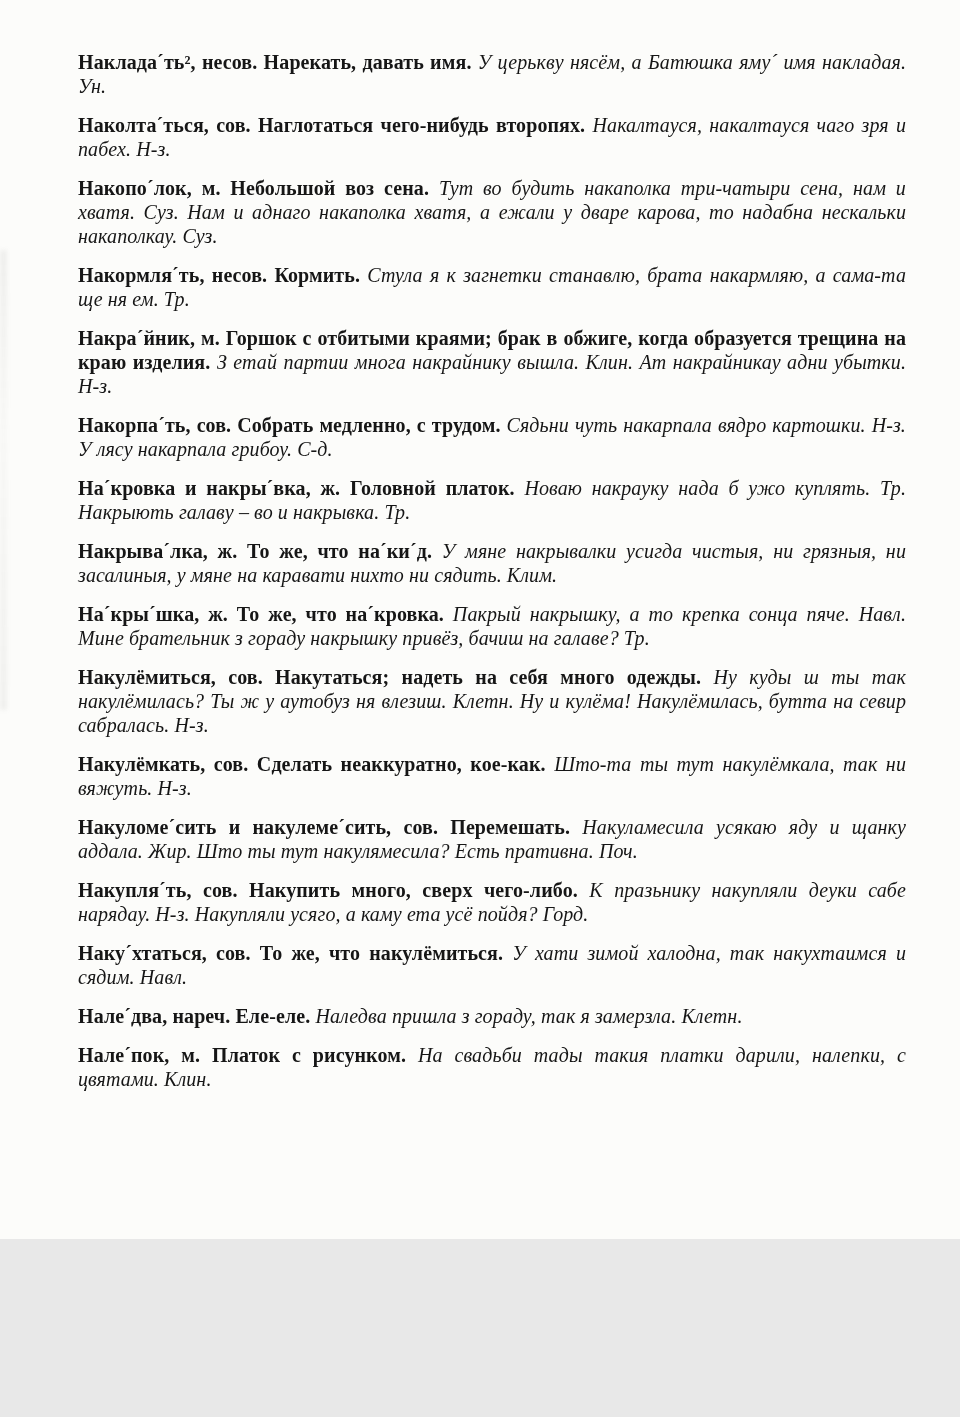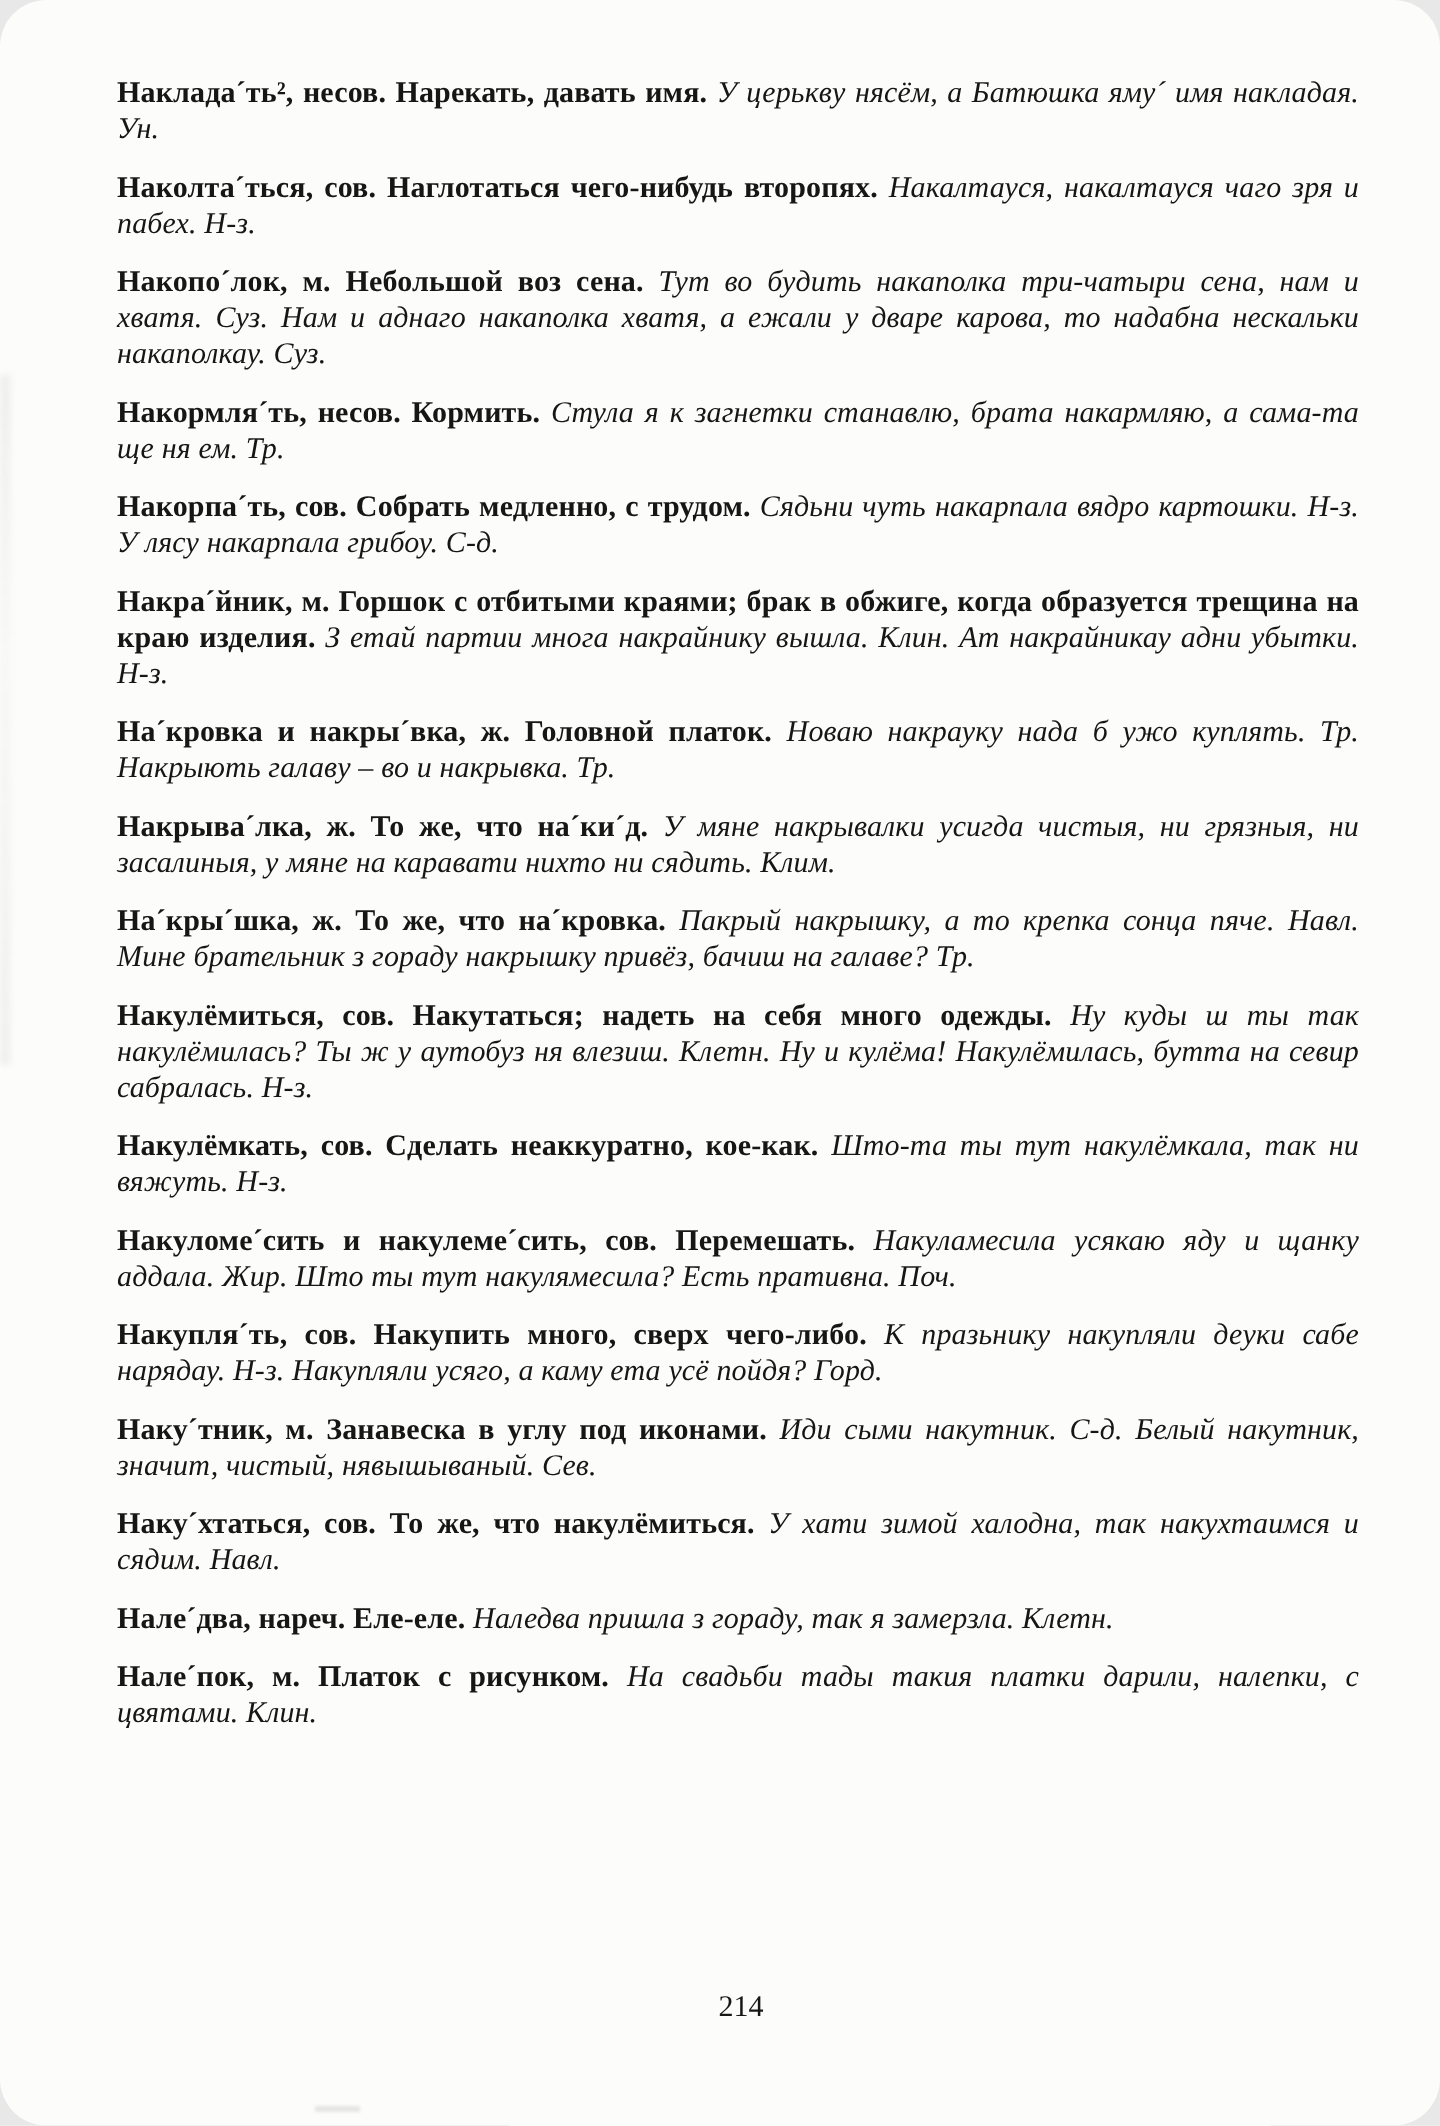--- a/index.html
+++ b/index.html
@@ -3,27 +3,26 @@
 <meta charset="utf-8">
 <style>
   html, body {
     margin: 0;
     padding: 0;
     background: #e8e8e8;
   }
   .page {
     position: relative;
     width: 960px;
-    height: 1417px;
+    height: 1239px;
     margin: 0 auto;
     background: #fcfcfa;
     overflow: hidden;
     color: #161616;
     font-family: "Liberation Serif", "DejaVu Serif", serif;
-    border-radius: 31px;
   }
   .content {
     position: absolute;
     left: 78px;
     top: 50px;
     width: 828px;
   }
   p.entry {
     margin: 0 0 15px 0;
     font-size: 20px;
@@ -77,40 +76,39 @@
   <div class="content" id="entries-host">
   <p class="entry"><span class="head">Наклада´ть², несов. Нарекать, давать имя.</span> <span class="quote">У церькву нясём, а Батюшка яму´ имя накладая. Ун.</span></p>
 
   <p class="entry"><span class="head">Наколта´ться, сов. Наглотаться чего-нибудь второпях.</span> <span class="quote">Накалтауся, накалтауся чаго зря и пабех. Н-з.</span></p>
 
   <p class="entry"><span class="head">Накопо´лок, м. Небольшой воз сена.</span> <span class="quote">Тут во будить накаполка три-чатыри сена, нам и хватя. Суз. Нам и аднаго накаполка хватя, а ежали у дваре карова, то надабна нескальки накаполкау. Суз.</span></p>
 
 
   <p class="entry"><span class="head">Накормля´ть, несов. Кормить.</span> <span class="quote">Стула я к загнетки станавлю, брата накармляю, а сама-та ще ня ем. Тр.</span></p>
 
+  <p class="entry"><span class="head">Накра´йник, м. Горшок с отбитыми краями; брак в обжиге, когда образуется трещина на краю изделия.</span> <span class="quote">З етай партии многа накрайнику вышла. Клин. Ат накрайникау адни убытки. Н-з.</span></p>
+
   <p class="entry"><span class="head">Накорпа´ть, сов. Собрать медленно, с трудом.</span> <span class="quote">Сядьни чуть накарпала вядро картошки. Н-з. У лясу накарпала грибоу. С-д.</span></p>
-
-  <p class="entry"><span class="head">Накра´йник, м. Горшок с отбитыми краями; брак в обжиге, когда образуется трещина на краю изделия.</span> <span class="quote">З етай партии многа накрайнику вышла. Клин. Ат накрайникау адни убытки. Н-з.</span></p>
 
   <p class="entry"><span class="head">На´кровка и накры´вка, ж. Головной платок.</span> <span class="quote">Новаю накрауку нада б ужо куплять. Тр. Накрыють галаву – во и накрывка. Тр.</span></p>
 
   <p class="entry"><span class="head">Накрыва´лка, ж. То же, что на´ки´д.</span> <span class="quote">У мяне накрывалки усигда чистыя, ни грязныя, ни засалиныя, у мяне на каравати нихто ни сядить. Клим.</span></p>
 
 
   <p class="entry"><span class="head">На´кры´шка, ж. То же, что на´кровка.</span> <span class="quote">Пакрый накрышку, а то крепка сонца пяче. Навл. Мине брательник з гораду накрышку привёз, бачиш на галаве? Тр.</span></p>
 
   <p class="entry"><span class="head">Накулёмиться, сов. Накутаться; надеть на себя много одежды.</span> <span class="quote">Ну куды ш ты так накулёмилась? Ты ж у аутобуз ня влезиш. Клетн. Ну и кулёма! Накулёмилась, бутта на севир сабралась. Н-з.</span></p>
 
   <p class="entry"><span class="head">Накулёмкать, сов. Сделать неаккуратно, кое-как.</span> <span class="quote">Што-та ты тут накулёмкала, так ни вяжуть. Н-з.</span></p>
 
   <p class="entry"><span class="head">Накуломе´сить и накулеме´сить, сов. Перемешать.</span> <span class="quote">Накуламесила усякаю яду и щанку аддала. Жир. Што ты тут накулямесила? Есть пративна. Поч.</span></p>
 
   <p class="entry"><span class="head">Накупля´ть, сов. Накупить много, сверх чего-либо.</span> <span class="quote">К празьнику накупляли деуки сабе нарядау. Н-з. Накупляли усяго, а каму ета усё пойдя? Горд.</span></p>
 
-  <p class="entry"><span class="head">Наку´тник, м. Занавеска в углу под иконами.</span> <span class="quote">Иди сыми накутник. С-д. Белый накутник, значит, чистый, нявышываный. Сев.</span></p>
 
   <p class="entry"><span class="head">Наку´хтаться, сов. То же, что накулёмиться.</span> <span class="quote">У хати зимой халодна, так накухтаимся и сядим. Навл.</span></p>
 
   <p class="entry"><span class="head">Нале´два, нареч. Еле-еле.</span> <span class="quote">Наледва пришла з гораду, так я замерзла. Клетн.</span></p>
 
   <p class="entry"><span class="head">Нале´пок, м. Платок с рисунком.</span> <span class="quote">На свадьби тады такия платки дарили, налепки, с цвятами. Клин.</span></p>
 </div>
 
   <div class="page-number">214</div>
 </div>

